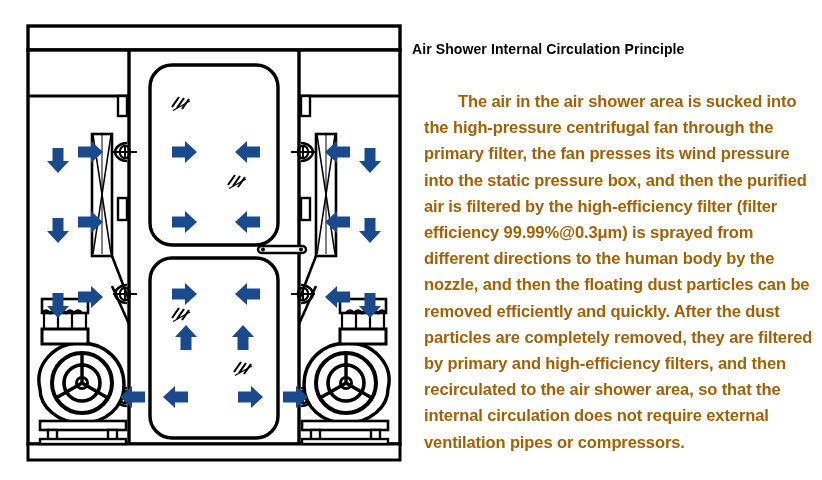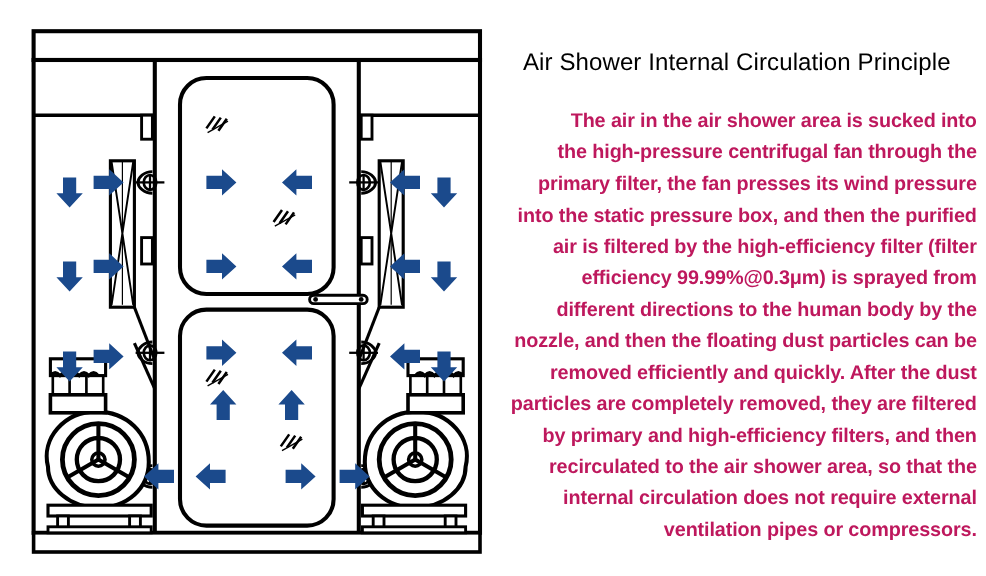--- a/index.html
+++ b/index.html
@@ -10,28 +10,28 @@
 
   
   #diagram{position:absolute;left:0;top:0;width:410px;height:480px;}
   #diagram svg{display:block;}
 
   
   #textcol{position:absolute;left:412px;top:0;width:410px;height:480px;}
 
   #doc-title{
     position:absolute;top:41px;left:0;width:404px;
-    text-align:center;font-size:20px;font-weight:400;
+    text-align:left;font-size:14px;font-weight:700;
     letter-spacing:.1px;color:#000;
   }
 
   #body-text{
     position:absolute;top:88px;left:12px;width:390px;
     font-size:16.5px;font-weight:bold;line-height:26.2px;
-    text-indent:34px;text-align:right;color:#be185d;
+    text-indent:34px;text-align:left;color:#a16207;
     letter-spacing:-.1px;
   }
 </style>
 </head>
 <body>
 
 <div id="page">
 
   <div id="diagram">
     <svg width="410" height="480" viewBox="0 0 410 480" xmlns="http://www.w3.org/2000/svg">

